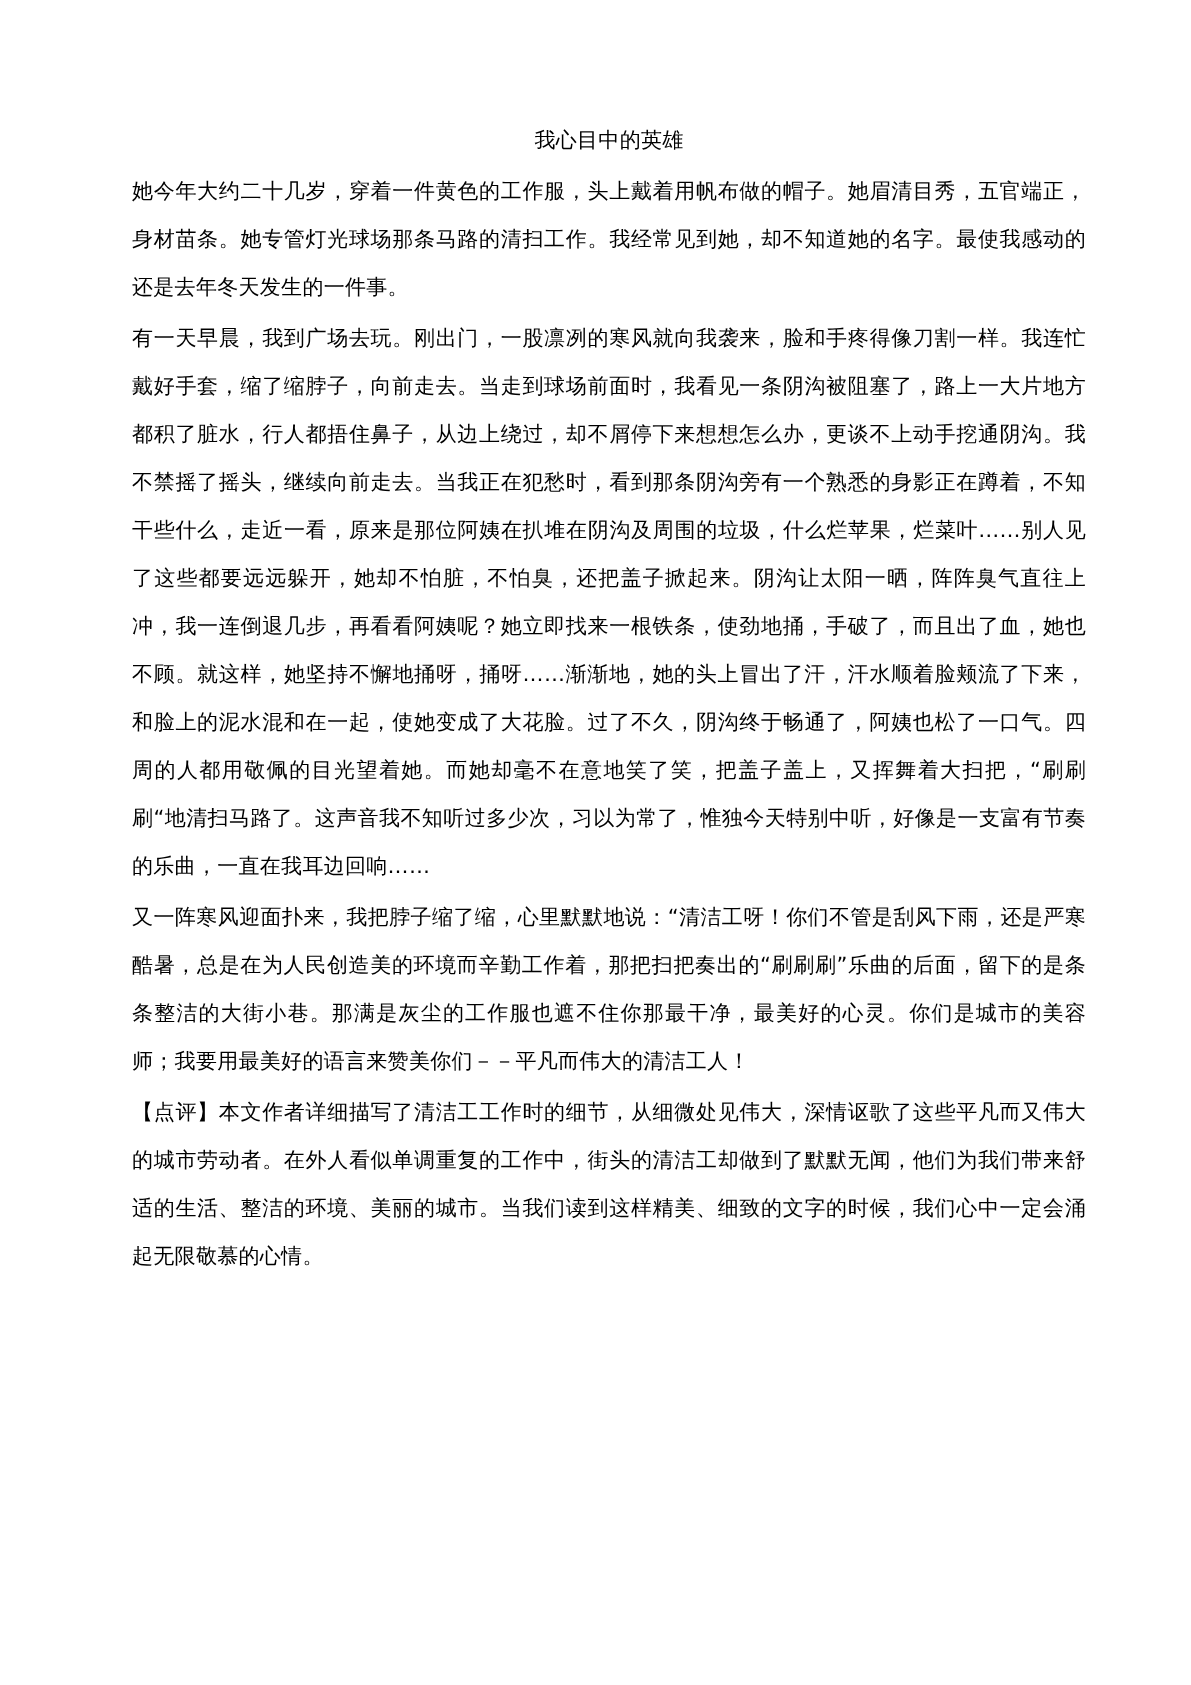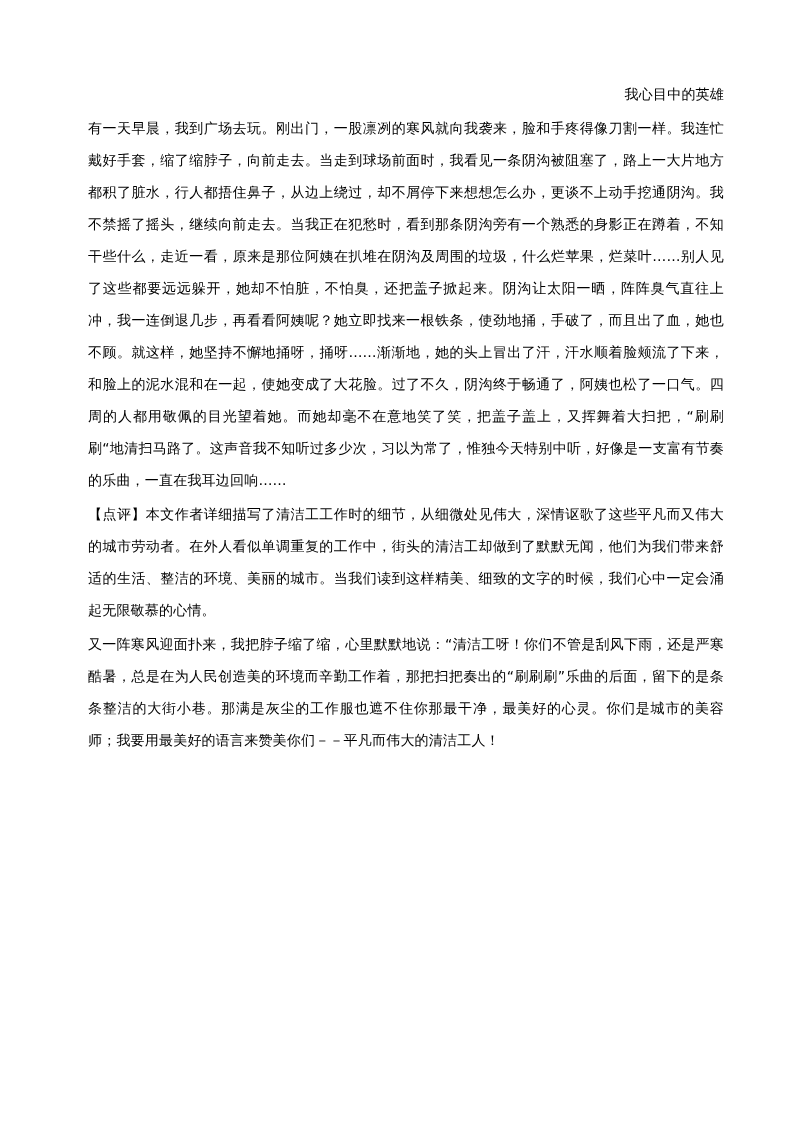--- a/index.html
+++ b/index.html
@@ -27,26 +27,27 @@
     text-align: justify;
     text-justify: inter-ideograph;
     letter-spacing: 0.2px;
   }
   .essay p {
     margin: 0 0 2px 0;
     padding: 0;
     word-break: break-all;
   }
   .essay p.title {
-    text-align: right;
+    text-align: center;
   }
 </style>
 </head>
 <body>
 
 <div class="page">
   <div class="essay">
     <p class="title">我心目中的英雄</p>
+    <p>她今年大约二十几岁，穿着一件黄色的工作服，头上戴着用帆布做的帽子。她眉清目秀，五官端正，身材苗条。她专管灯光球场那条马路的清扫工作。我经常见到她，却不知道她的名字。最使我感动的还是去年冬天发生的一件事。</p>
     <p>有一天早晨，我到广场去玩。刚出门，一股凛冽的寒风就向我袭来，脸和手疼得像刀割一样。我连忙戴好手套，缩了缩脖子，向前走去。当走到球场前面时，我看见一条阴沟被阻塞了，路上一大片地方都积了脏水，行人都捂住鼻子，从边上绕过，却不屑停下来想想怎么办，更谈不上动手挖通阴沟。我不禁摇了摇头，继续向前走去。当我正在犯愁时，看到那条阴沟旁有一个熟悉的身影正在蹲着，不知干些什么，走近一看，原来是那位阿姨在扒堆在阴沟及周围的垃圾，什么烂苹果，烂菜叶……别人见了这些都要远远躲开，她却不怕脏，不怕臭，还把盖子掀起来。阴沟让太阳一晒，阵阵臭气直往上冲，我一连倒退几步，再看看阿姨呢？她立即找来一根铁条，使劲地捅，手破了，而且出了血，她也不顾。就这样，她坚持不懈地捅呀，捅呀……渐渐地，她的头上冒出了汗，汗水顺着脸颊流了下来，和脸上的泥水混和在一起，使她变成了大花脸。过了不久，阴沟终于畅通了，阿姨也松了一口气。四周的人都用敬佩的目光望着她。而她却毫不在意地笑了笑，把盖子盖上，又挥舞着大扫把，“刷刷刷“地清扫马路了。这声音我不知听过多少次，习以为常了，惟独今天特别中听，好像是一支富有节奏的乐曲，一直在我耳边回响……</p>
+    <p>又一阵寒风迎面扑来，我把脖子缩了缩，心里默默地说：“清洁工呀！你们不管是刮风下雨，还是严寒酷暑，总是在为人民创造美的环境而辛勤工作着，那把扫把奏出的“刷刷刷”乐曲的后面，留下的是条条整洁的大街小巷。那满是灰尘的工作服也遮不住你那最干净，最美好的心灵。你们是城市的美容师；我要用最美好的语言来赞美你们－－平凡而伟大的清洁工人！</p>
     <p>【点评】本文作者详细描写了清洁工工作时的细节，从细微处见伟大，深情讴歌了这些平凡而又伟大的城市劳动者。在外人看似单调重复的工作中，街头的清洁工却做到了默默无闻，他们为我们带来舒适的生活、整洁的环境、美丽的城市。当我们读到这样精美、细致的文字的时候，我们心中一定会涌起无限敬慕的心情。</p>
-    <p>又一阵寒风迎面扑来，我把脖子缩了缩，心里默默地说：“清洁工呀！你们不管是刮风下雨，还是严寒酷暑，总是在为人民创造美的环境而辛勤工作着，那把扫把奏出的“刷刷刷”乐曲的后面，留下的是条条整洁的大街小巷。那满是灰尘的工作服也遮不住你那最干净，最美好的心灵。你们是城市的美容师；我要用最美好的语言来赞美你们－－平凡而伟大的清洁工人！</p>
   </div>
 </div>
 
 </body></html>

